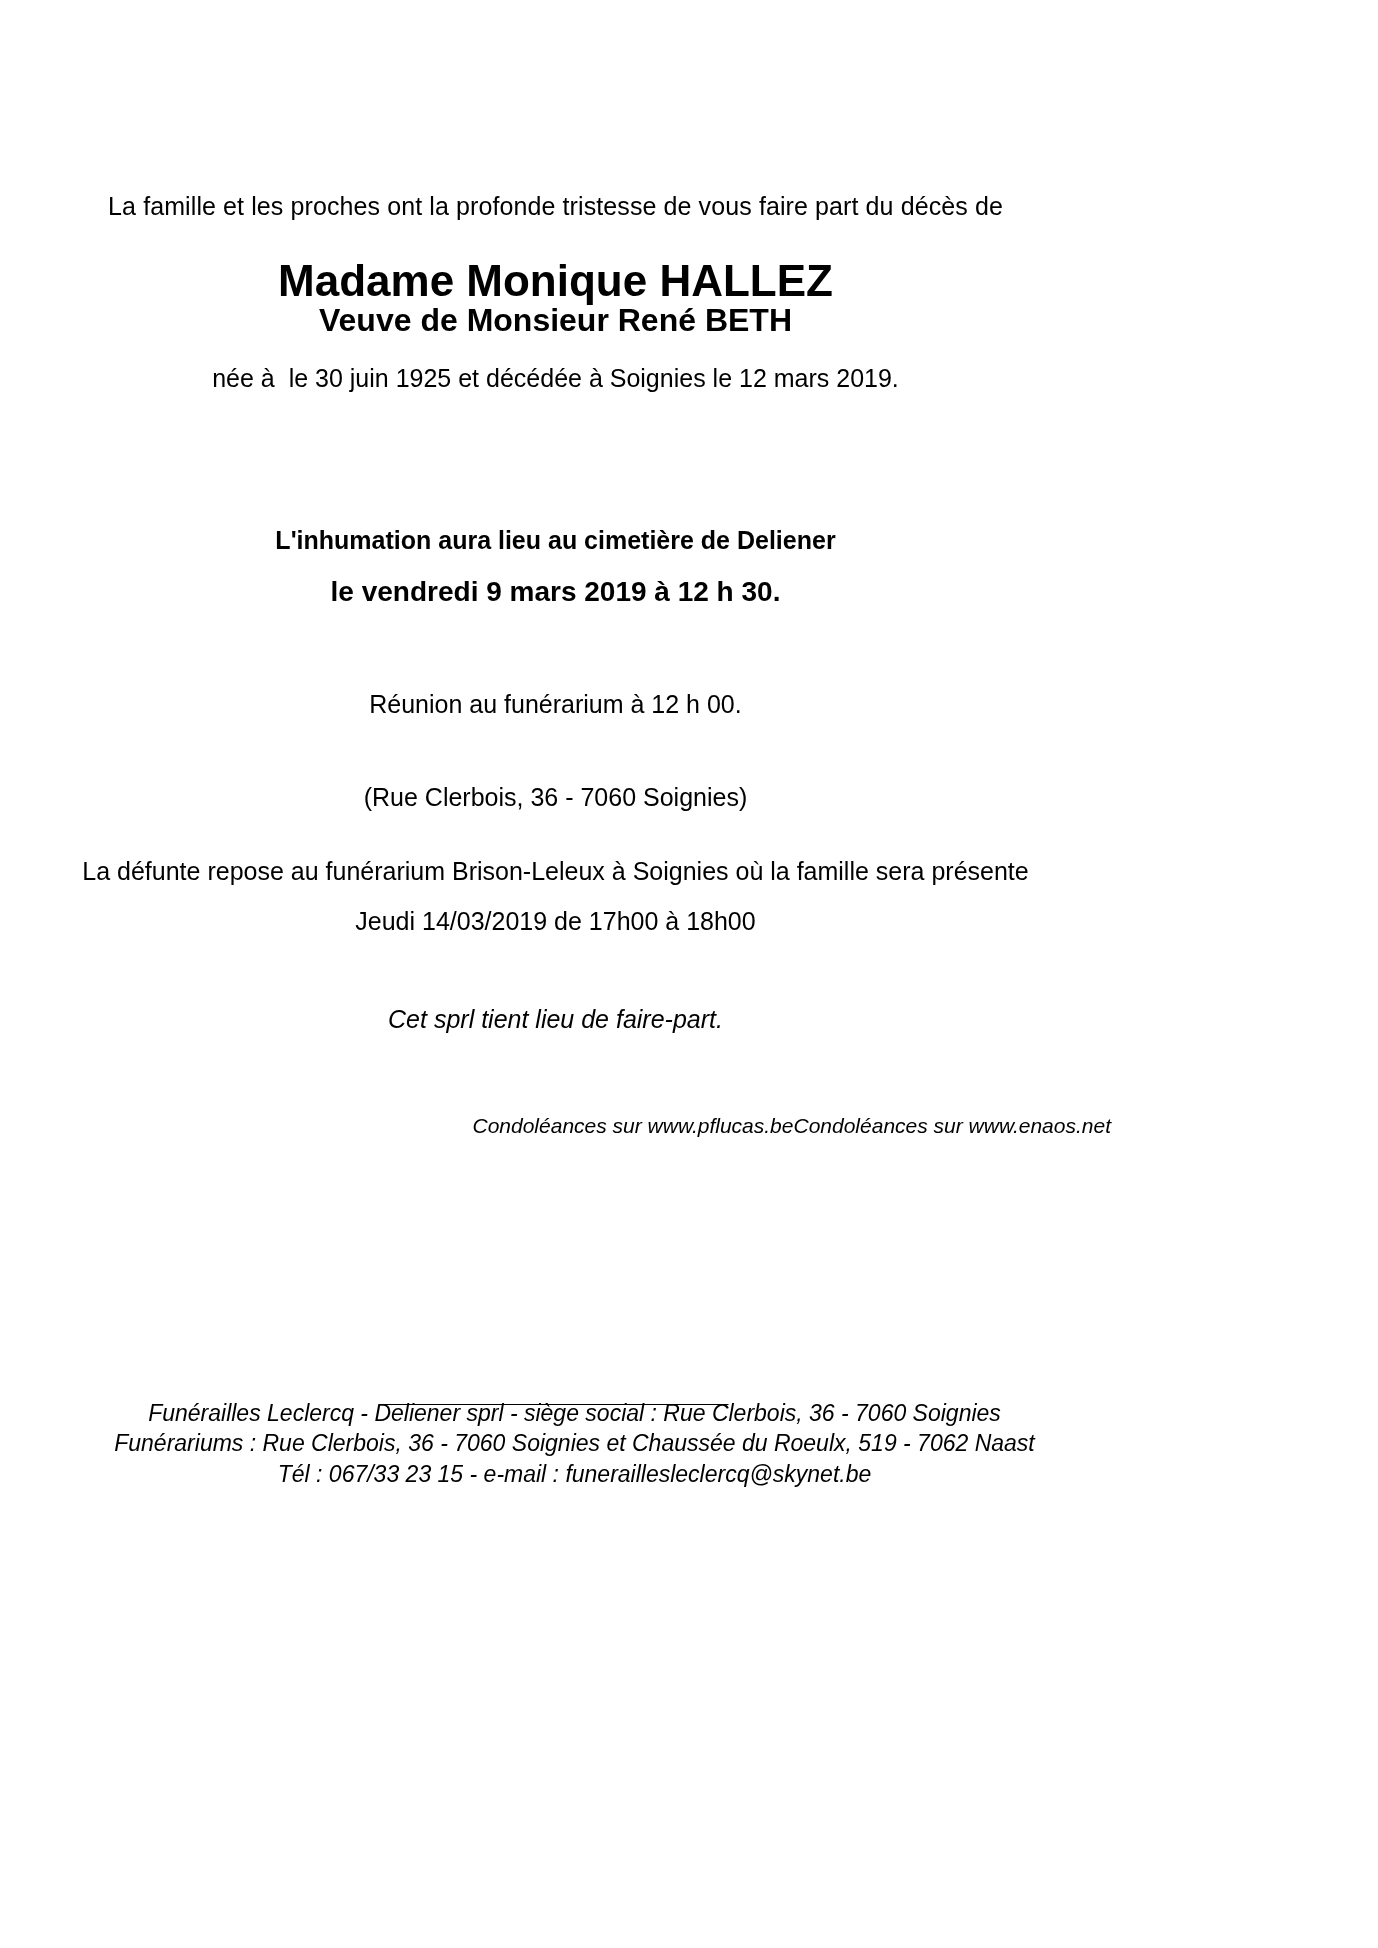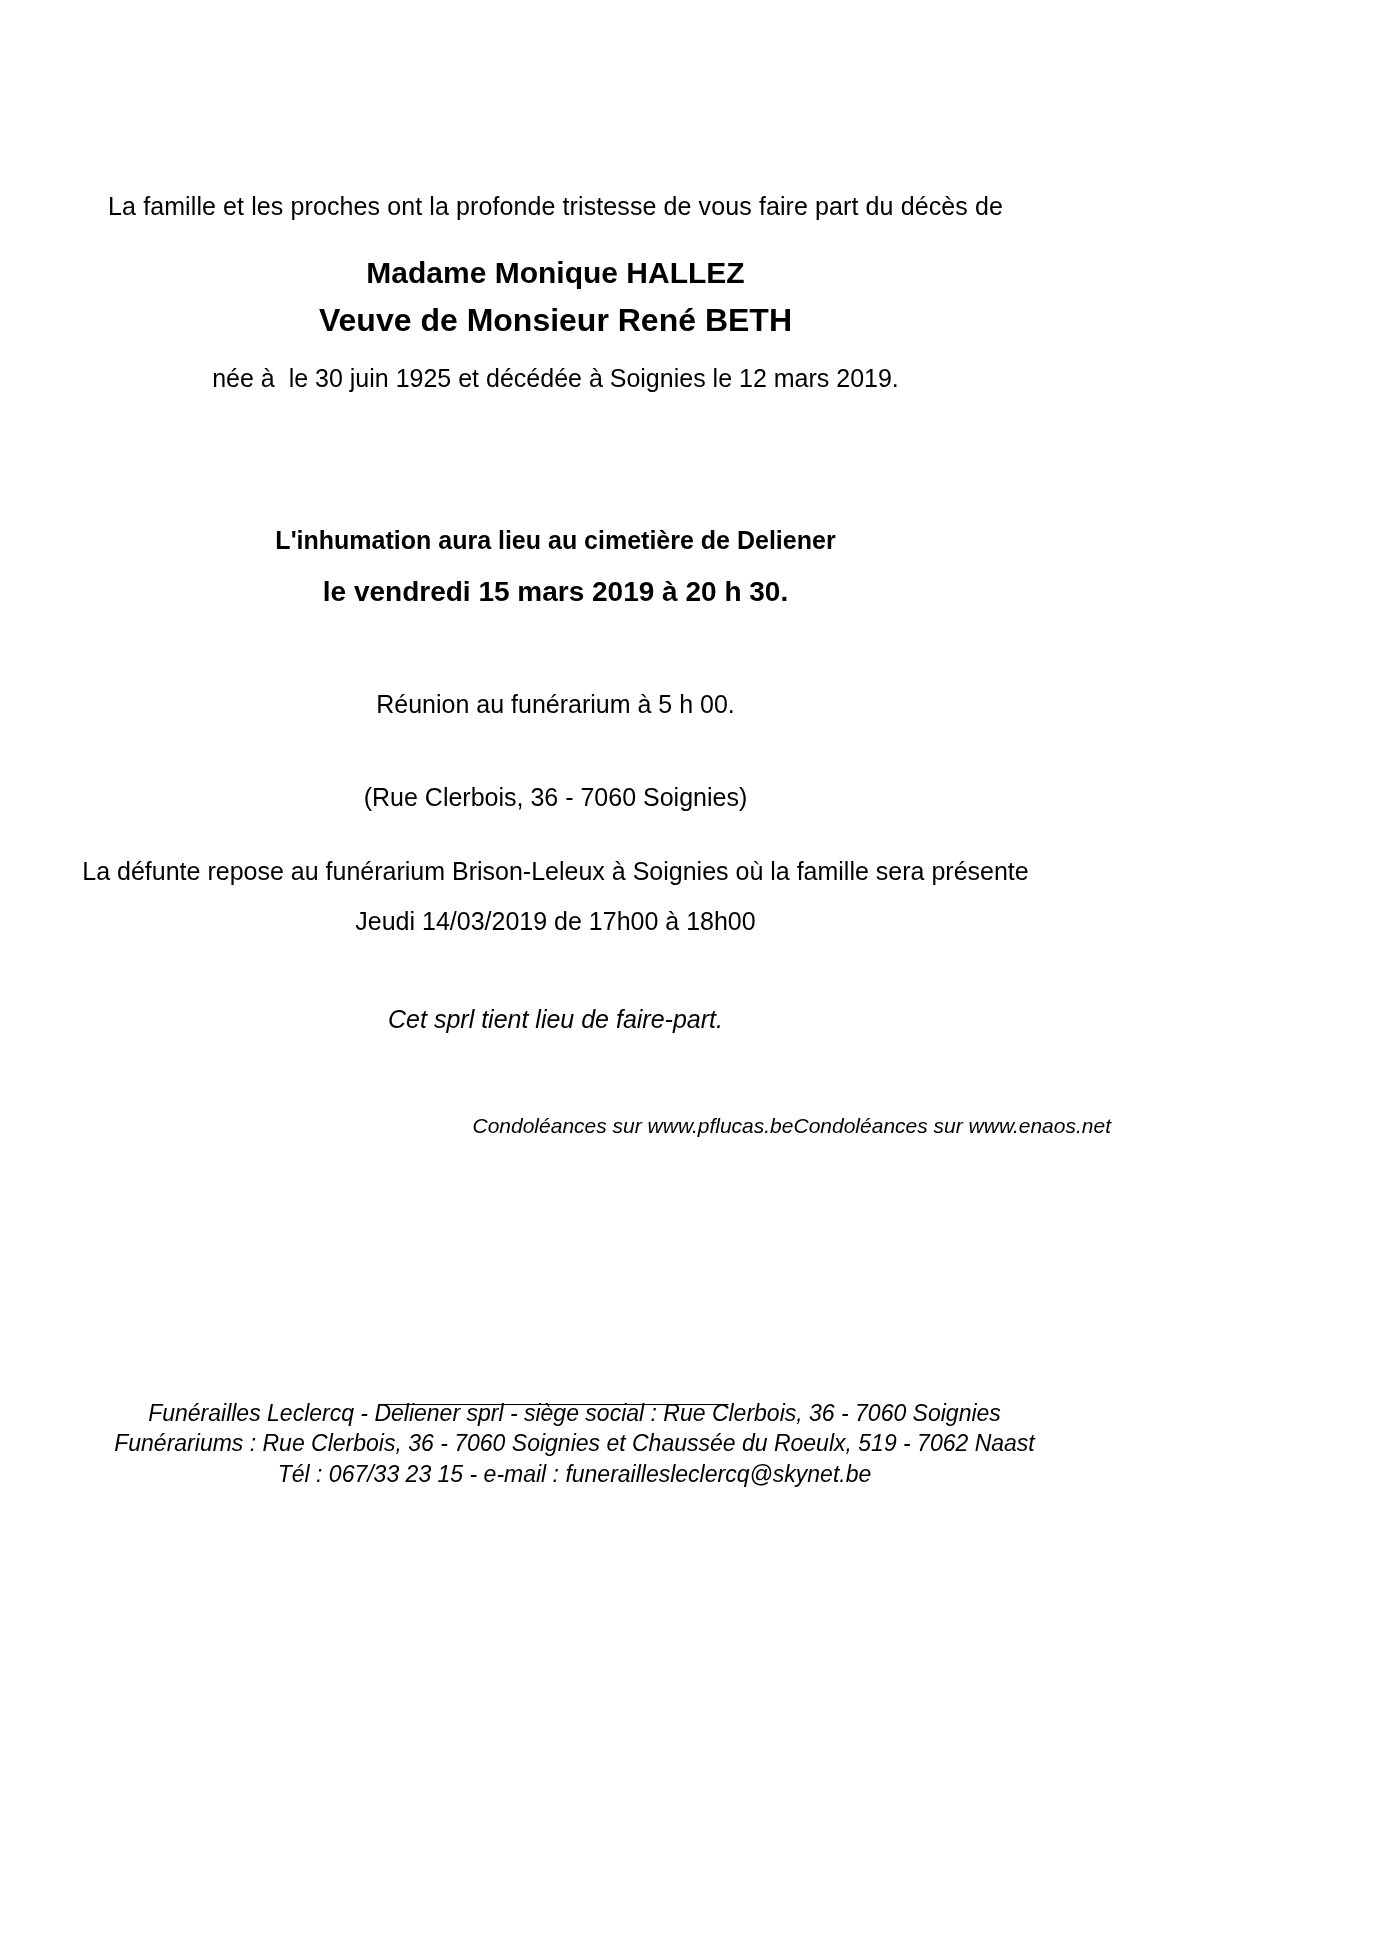--- a/index.html
+++ b/index.html
@@ -30,21 +30,21 @@
     left: 0;
     white-space: pre;
   }
   .intro {
     top: 192px;
     font-size: 25px;
     letter-spacing: 0.1px;
   }
   .deceased-name {
     top: 256px;
-    font-size: 30px;
+    font-size: 44px;
     font-weight: bold;
   }
   .spouse {
     top: 302px;
     font-size: 32px;
     font-weight: bold;
   }
   .birth-death {
     top: 364px;
     font-size: 25px;
@@ -117,24 +117,24 @@
   <div class="line intro">La famille et les proches ont la profonde tristesse de vous faire part du décès de</div>
 
   <div class="line deceased-name">Madame Monique HALLEZ</div>
 
   <div class="line spouse">Veuve de Monsieur René BETH</div>
 
   <div class="line birth-death">née à  le 30 juin 1925 et décédée à Soignies le 12 mars 2019.</div>
 
   <div class="line burial-place">L'inhumation aura lieu au cimetière de Deliener</div>
 
-  <div class="line burial-datetime">le vendredi 15 mars 2019 à 20 h 30.</div>
+  <div class="line burial-datetime">le vendredi 9 mars 2019 à 12 h 30.</div>
 
   <div class="line gathering">
-    <div>Réunion au funérarium à 5 h 00.</div>
+    <div>Réunion au funérarium à 12 h 00.</div>
     <div>(Rue Clerbois, 36 - 7060 Soignies)</div>
   </div>
 
   <div class="line repose">La défunte repose au funérarium Brison-Leleux à Soignies où la famille sera présente</div>
 
   <div class="line visiting-hours">Jeudi 14/03/2019 de 17h00 à 18h00</div>
 
   <div class="line notice">Cet sprl tient lieu de faire-part.</div>
 
   <div class="line condolences">Condoléances sur www.pflucas.beCondoléances sur www.enaos.net</div>

